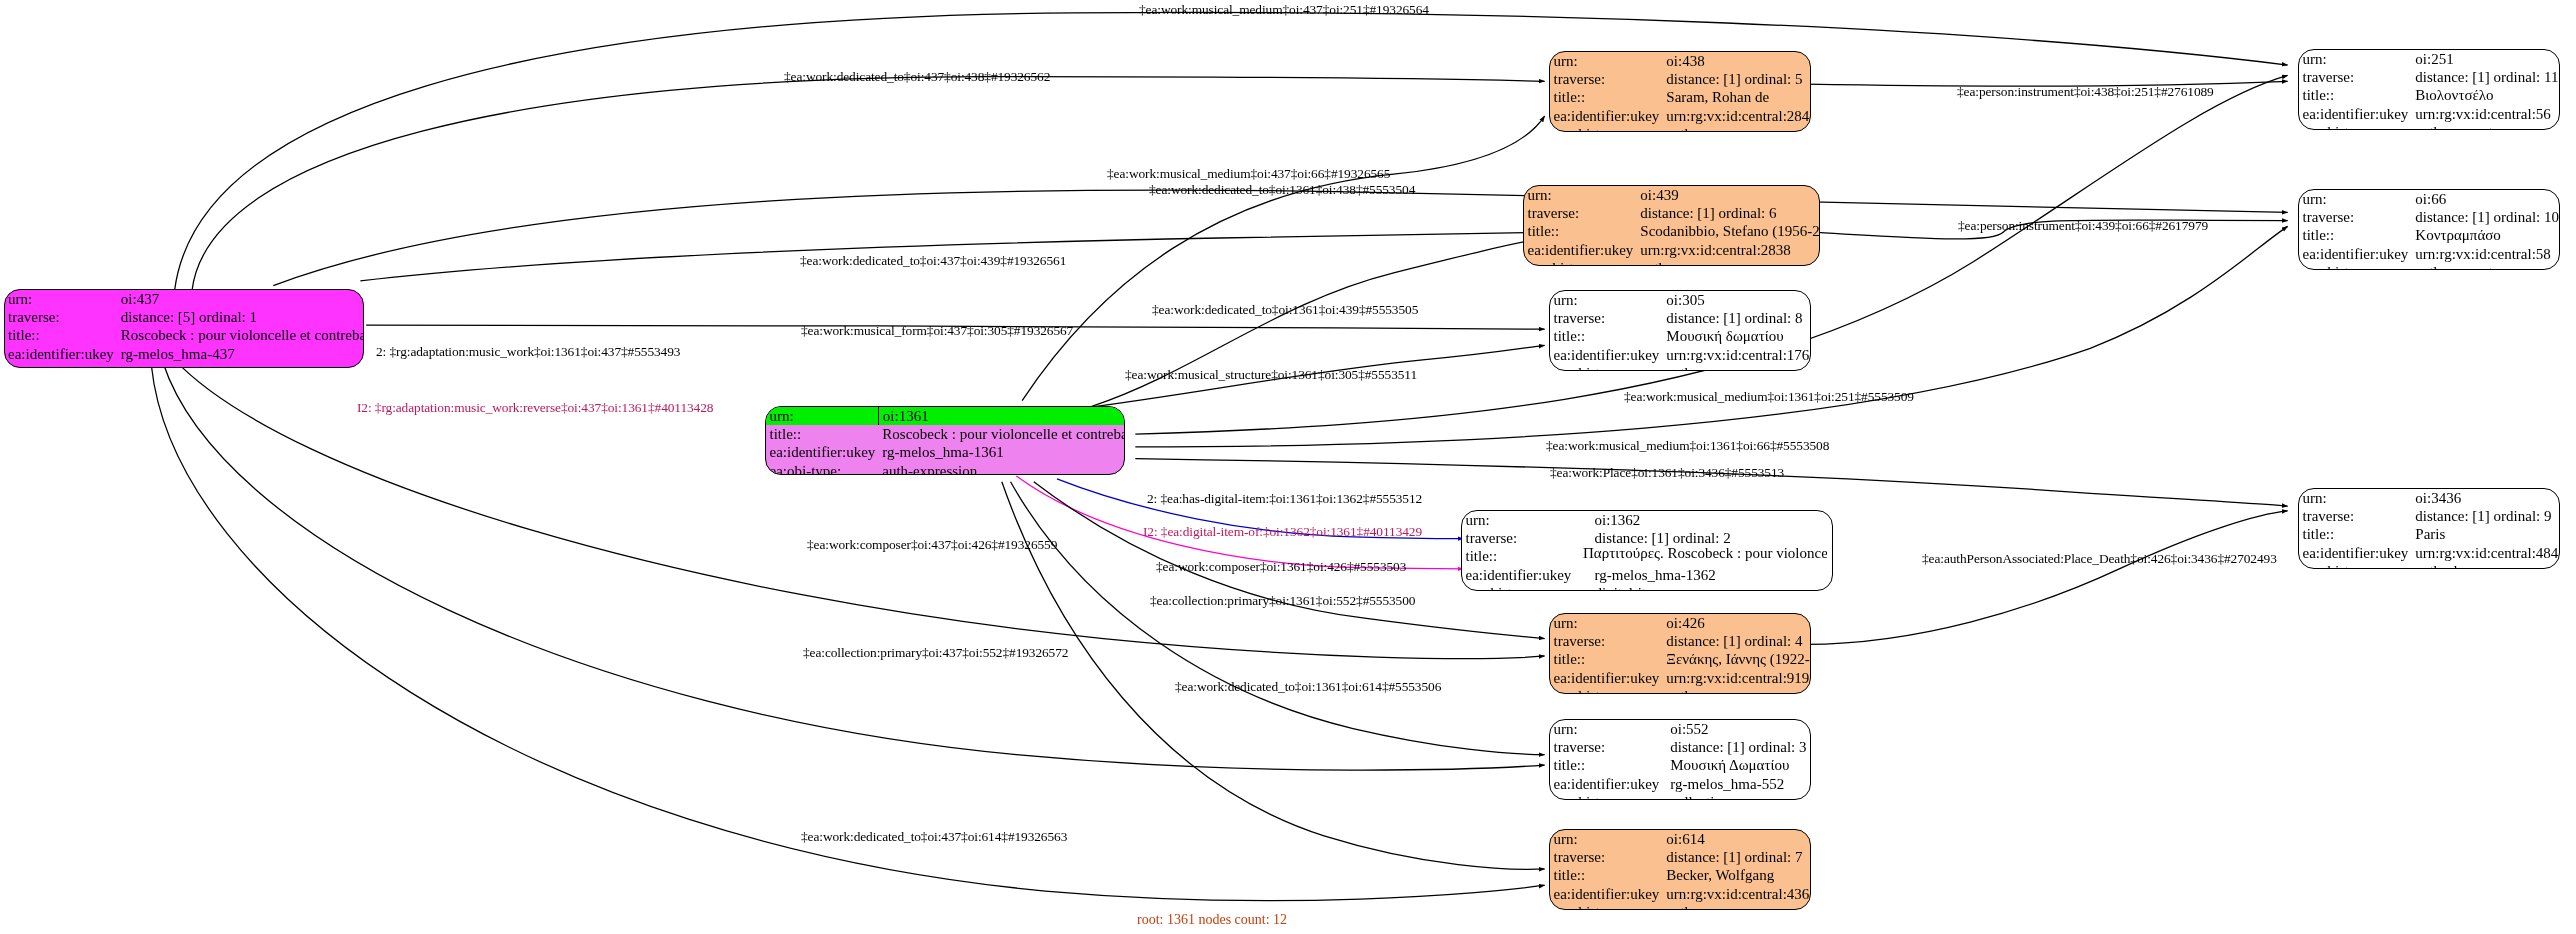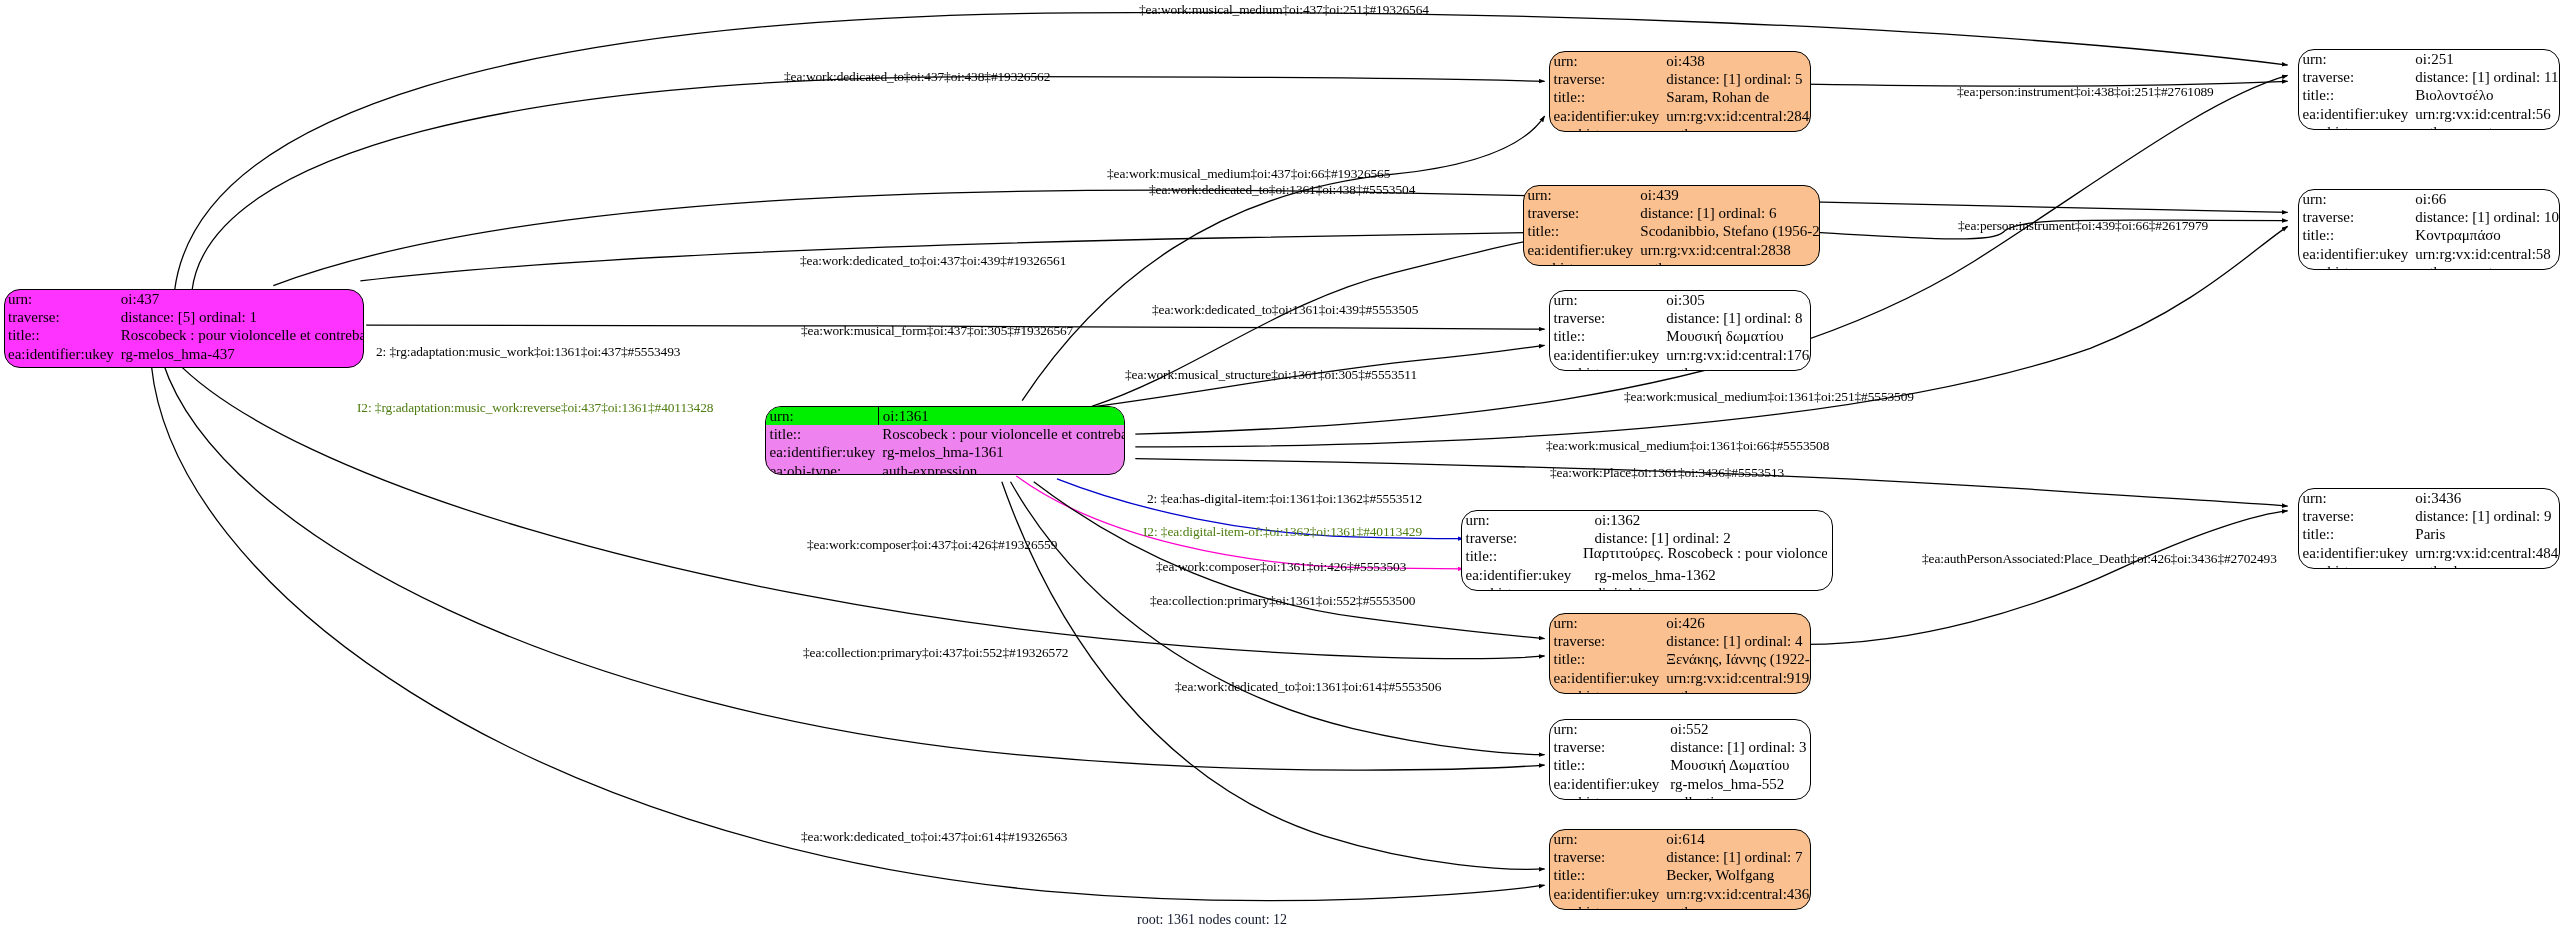--- a/index.html
+++ b/index.html
@@ -14,22 +14,22 @@
   .node td.v{}
   .node.orange{background:#fac090;}
   .node.plain{background:#ffffff;}
   .node.magenta{background:#ff33ff;border-color:#000;}
   .node.violet{background:#ee82ee;border-color:#000;}
   .node.violet tr.hl td{background:#00ee00;border-right:0.6px solid #000;}
   .node.violet tr.hl td.v{border-right:none;}
   .elabel{position:absolute;font-size:13.4px;color:#000;white-space:nowrap;
           background:transparent;letter-spacing:-0.1px;}
   .elabel.blue{color:#000;}
-  .elabel.magenta{color:#4d7c0f;}
-  .footer{position:absolute;font-size:14px;color:#0f172a;white-space:nowrap;}
+  .elabel.magenta{color:#be185d;}
+  .footer{position:absolute;font-size:14px;color:#c2410c;white-space:nowrap;}
 </style>
 </head>
 <body>
 
 <div id="stage">
 
   <svg id="edge-layer" viewBox="0 0 4436 1609" xmlns="http://www.w3.org/2000/svg">
     <defs>
       <marker id="ah" markerWidth="12" markerHeight="12" refX="10" refY="4" orient="auto" markerUnits="userSpaceOnUse">
         <path d="M0,0 L11,4 L0,8 z" fill="#000"></path>

